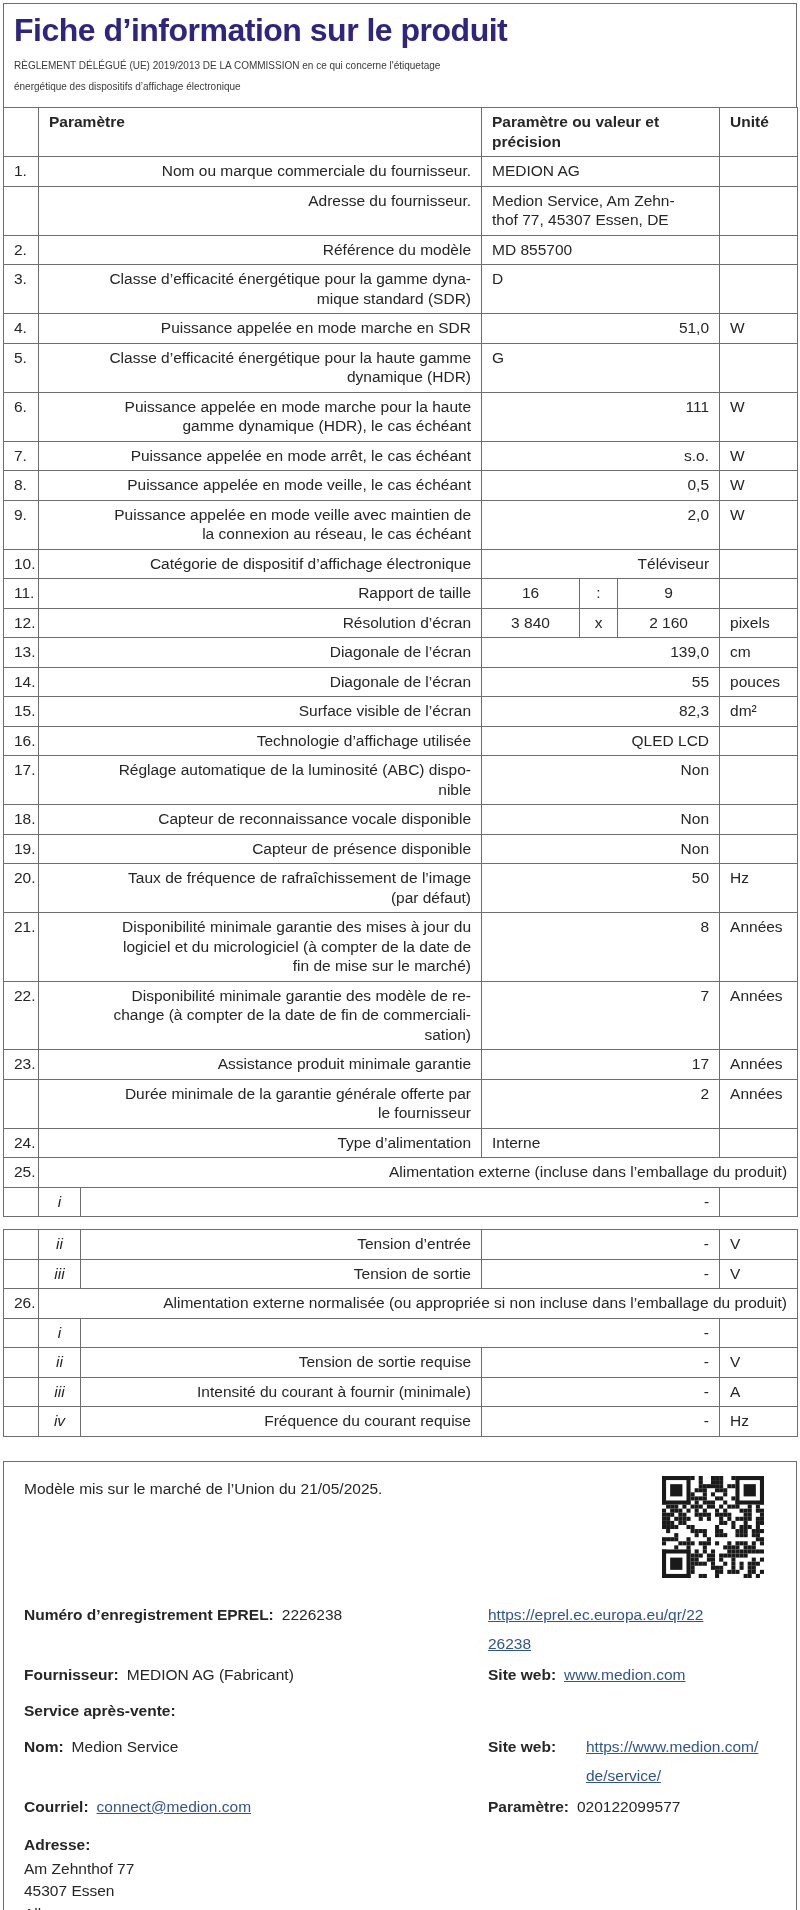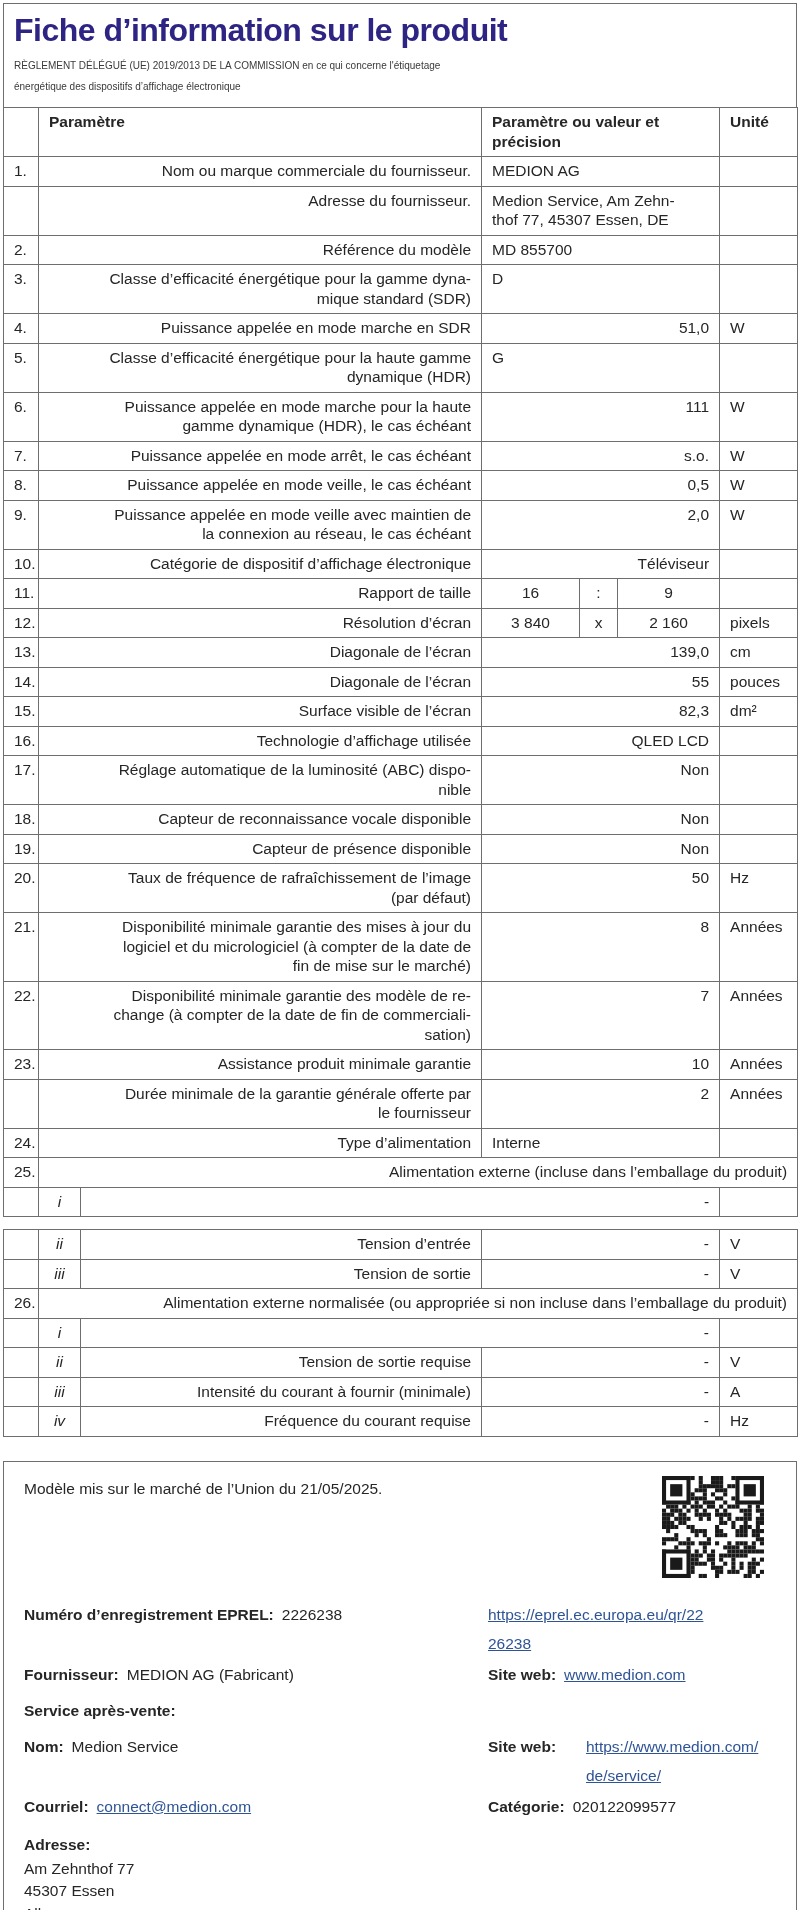--- a/index.html
+++ b/index.html
@@ -252,21 +252,21 @@
         <td class="num">22.</td>
         <td class="lbl" colspan="2">Disponibilité minimale garantie des modèle de re-
 change (à compter de la date de fin de commerciali-
 sation)</td>
         <td class="val r" colspan="3">7</td>
         <td class="unit">Années</td>
       </tr>
       <tr>
         <td class="num">23.</td>
         <td class="lbl" colspan="2">Assistance produit minimale garantie</td>
-        <td class="val r" colspan="3">10</td>
+        <td class="val r" colspan="3">17</td>
         <td class="unit">Années</td>
       </tr>
       <tr>
         <td class="num"></td>
         <td class="lbl" colspan="2">Durée minimale de la garantie générale offerte par
 le fournisseur</td>
         <td class="val r" colspan="3">2</td>
         <td class="unit">Années</td>
       </tr>
       <tr>
@@ -637,20 +637,20 @@
   </div>
   <div class="frow" style="left:484px; top:274px;">
     <span class="b">Site web:</span><a class="flink" style="left:98px; top:-4px; width:210px;">https://www.medion.com/
 de/service/</a>
   </div>
 
   <div class="frow" style="left:20px; top:334px;">
     <span class="b">Courriel:</span><a class="flink inline">connect@medion.com</a>
   </div>
   <div class="frow" style="left:484px; top:334px;">
-    <span class="b">Catégorie:</span><span class="v">020122099577</span>
+    <span class="b">Paramètre:</span><span class="v">020122099577</span>
   </div>
 
   <div class="frow b" style="left:20px; top:372px;">Adresse:</div>
   <div class="addr-lines" style="left:20px; top:396px;">Am Zehnthof 77
 45307 Essen
 Allemagne</div>
 </div>
 
 </body></html>

